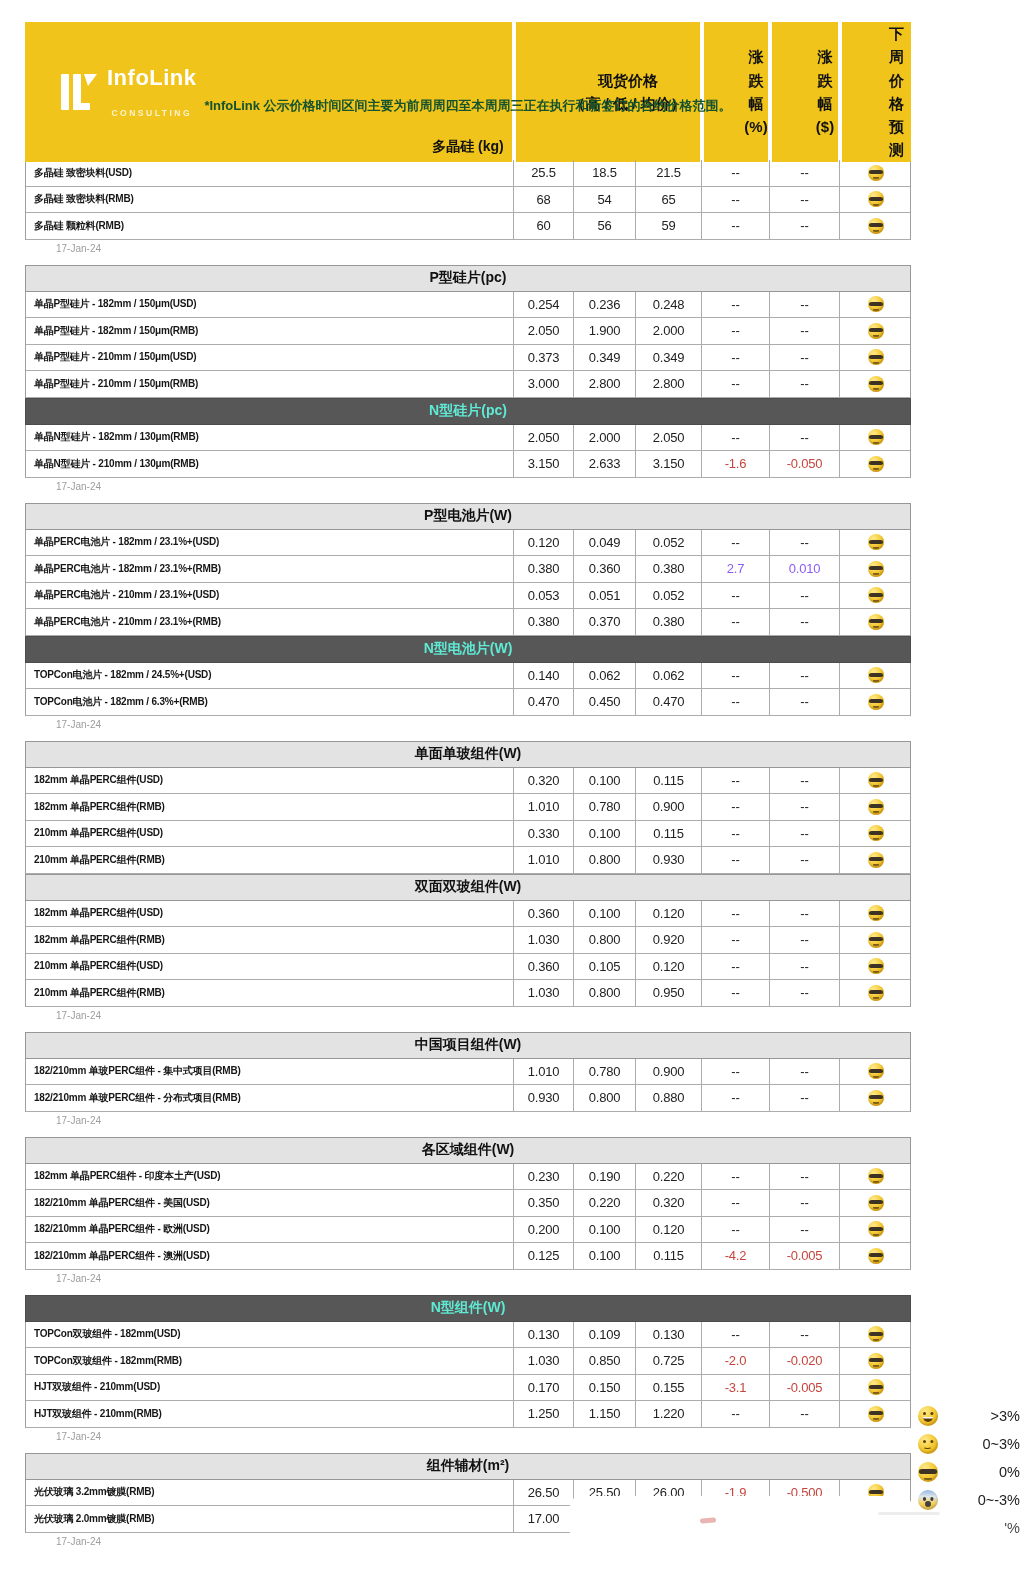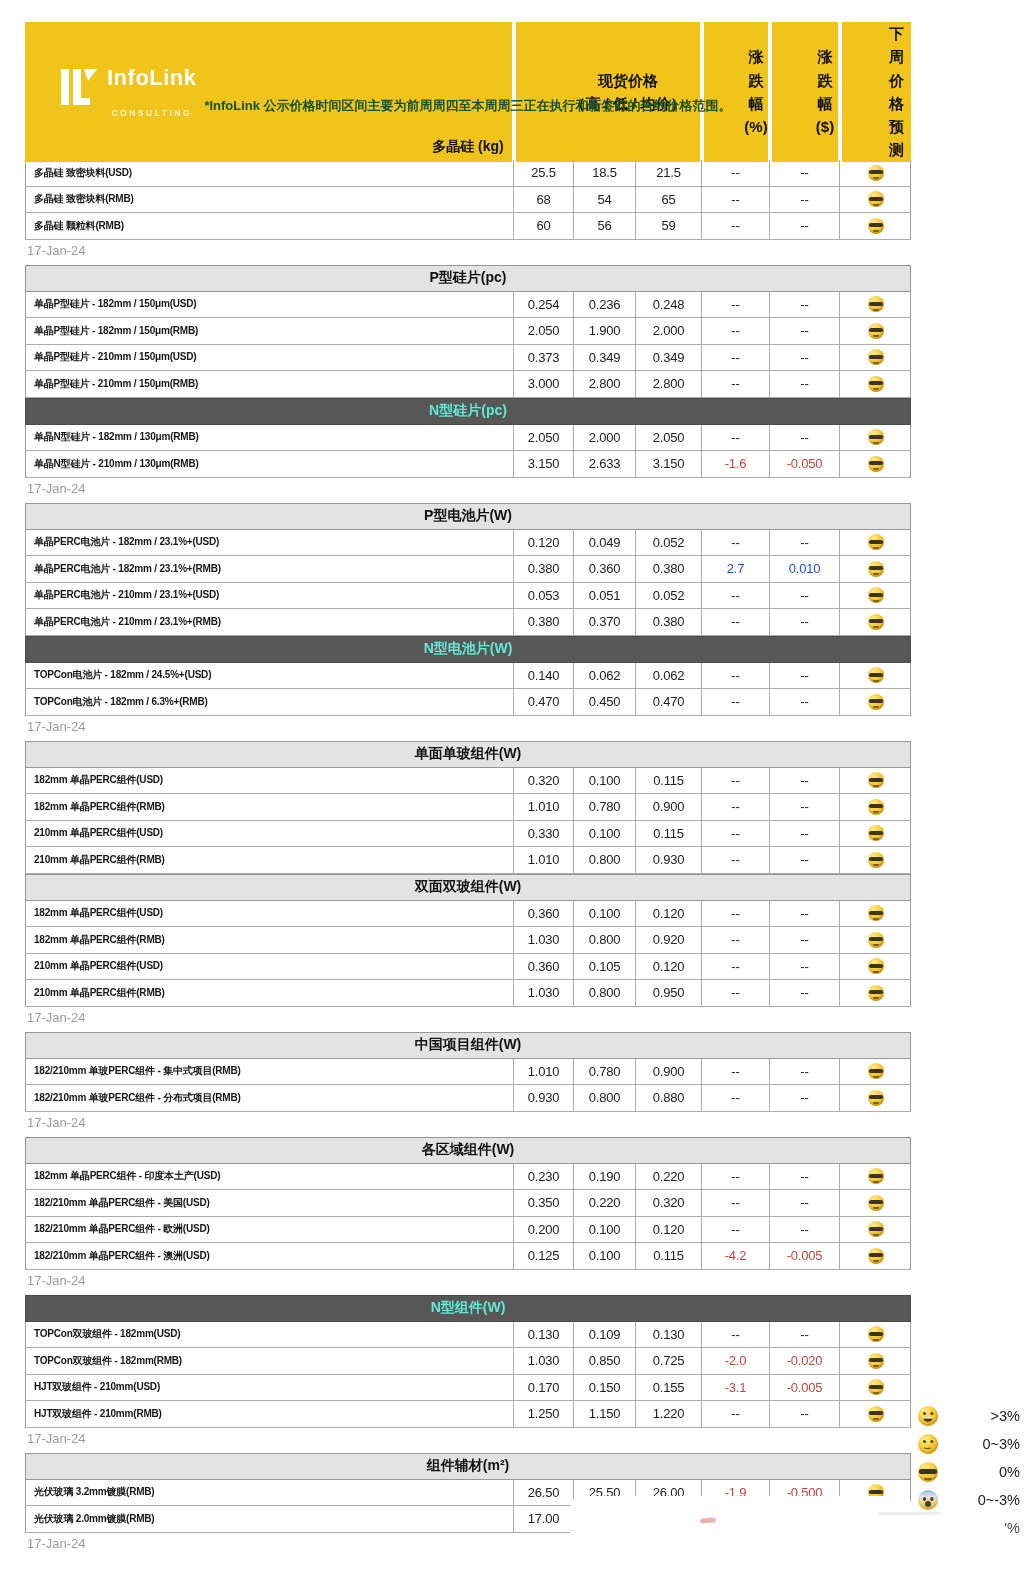--- a/index.html
+++ b/index.html
@@ -7,21 +7,21 @@
        font-family:"Liberation Sans","DejaVu Sans",sans-serif;color:#1c1c1c;}
   .page{position:absolute;left:25px;top:22px;width:886px;}
 
   
   .brand-header{display:grid;grid-template-columns:487px 188px 68px 70px 73px;height:66px;}
   .yh-cell{background:#F0C41A;display:flex;flex-direction:column;align-items:center;justify-content:center;
            font-weight:bold;font-size:15px;line-height:1.55;color:#111;box-sizing:border-box;text-align:center;padding-left:40px;}
   .yh-cell + .yh-cell{border-left:4px solid #fff;}
   .yh-logo{justify-content:center;align-items:flex-start;padding-left:36px;}
 
-  .logo{display:flex;align-items:flex-start;gap:10px;}
+  .logo{display:flex;align-items:center;gap:10px;}
   .logo-mark{position:relative;width:36px;height:40px;}
   .lg-i{position:absolute;left:0;top:2px;width:8px;height:36px;background:#fff;border-radius:1px;}
   .lg-l{position:absolute;left:12px;top:2px;width:8px;height:36px;background:#fff;border-radius:1px;}
   .lg-foot{position:absolute;left:12px;top:31px;width:17px;height:7px;background:#fff;border-radius:1px;}
   .lg-flag{position:absolute;left:23px;top:2px;width:0;height:0;
            border-left:4px solid transparent;border-right:9px solid transparent;border-top:12px solid #fff;}
   .logo-text{display:flex;flex-direction:column;line-height:1;}
   .logo-name{color:#fff;font-size:22px;font-weight:bold;letter-spacing:.5px;}
   .logo-sub{color:rgba(255,255,255,.78);font-size:8.5px;font-weight:bold;letter-spacing:2.5px;margin-top:20px;}
 
@@ -37,22 +37,22 @@
   .sec-header.light{background:#E3E3E3;color:#111;}
   .sec-header.dark{background:#575757;color:#5eead4;border-color:#4c4c4c;}
   .row{box-sizing:border-box;display:grid;grid-template-columns:487px 60px 62px 66px 68px 70px 73px;
        height:26.5px;border-left:1px solid #9e9e9e;border-right:1px solid #9e9e9e;border-bottom:1px solid #ACACAC;
        background:#fff;}
   .cell{box-sizing:border-box;display:flex;align-items:center;justify-content:center;
         font-size:13px;letter-spacing:-0.2px;color:#222;}
   .cell + .cell{border-left:1px solid #ACACAC;}
   .cell.label{justify-content:flex-start;padding-left:8px;font-weight:bold;color:#161616;font-size:10px;}
   .cell.neg{color:#C5443C;}
-  .cell.pos{color:#1d4ed8;}
-  .date{height:17px;box-sizing:border-box;padding:3px 0 0 2px;font-size:13px;color:#9C9C9C;}
+  .cell.pos{color:#8b5cf6;}
+  .date{height:17px;box-sizing:border-box;padding:3px 0 0 2px;font-size:10px;color:#9C9C9C;margin-left:29px;}
 
   
   .face{display:inline-block;position:relative;border-radius:50%;
         background:radial-gradient(circle at 35% 28%,#ffe98c 0%,#f5cd3a 45%,#dfa705 100%);
         box-shadow:inset -1px -2px 2px rgba(150,90,0,.35);}
   .f16{width:16px;height:16px;}
   .f20{width:20px;height:20px;}
   .face-cool::before{content:"";position:absolute;left:6%;right:6%;top:33%;height:25%;
         background:#3d3325;border-radius:18%/40%;}
   .face-cool::after{content:"";position:absolute;left:30%;right:30%;bottom:11%;height:10%;

